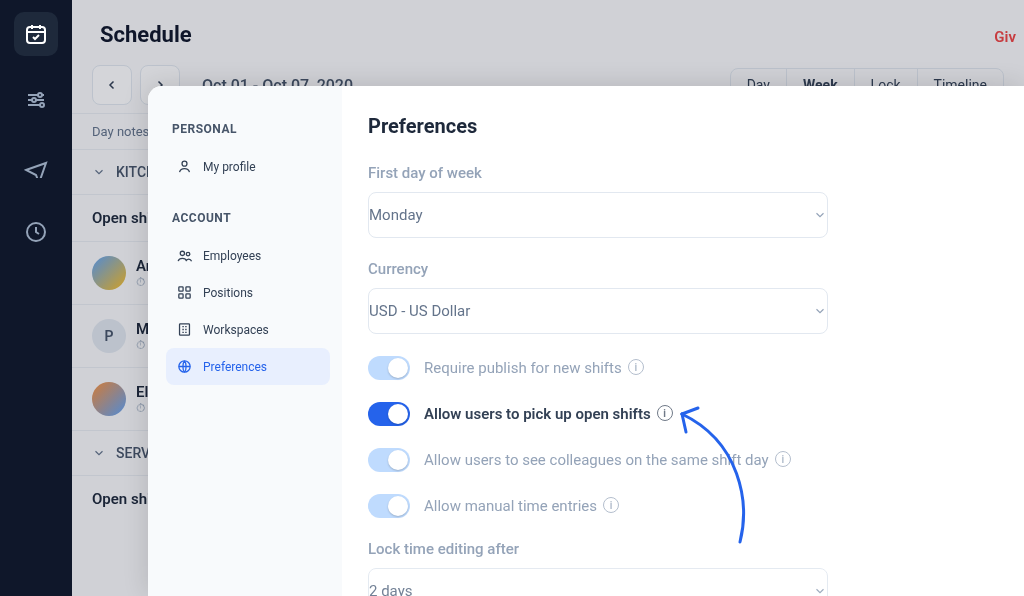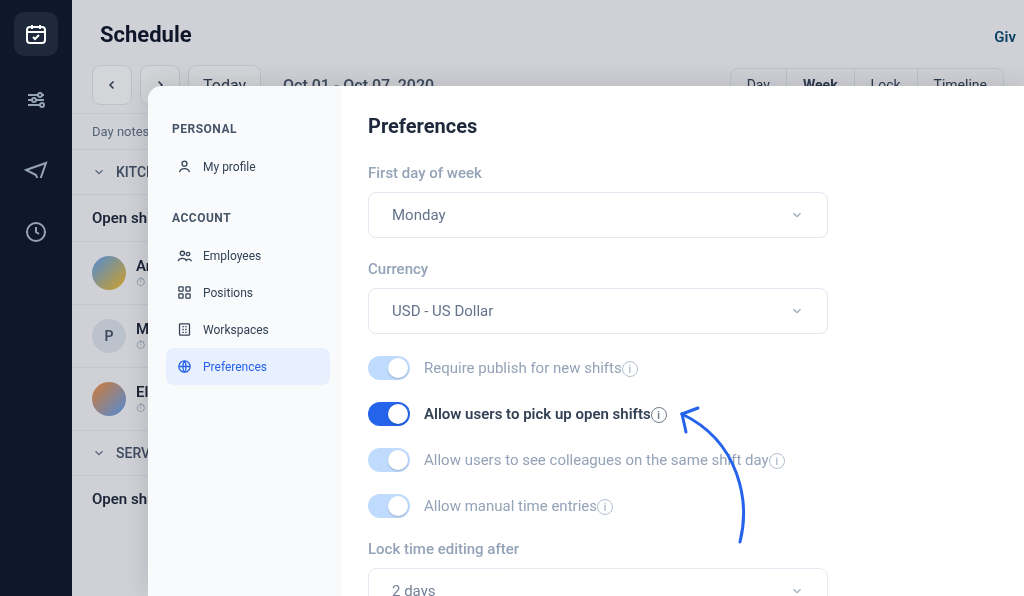--- a/index.html
+++ b/index.html
@@ -43,21 +43,21 @@
   }
   .bg-header {
     padding: 22px 28px 10px;
     font-size: 22px;
     font-weight: 700;
     color: #0f172a;
   }
   .bg-give {
     position: absolute;
     top: 28px; right: 0;
-    color: #0c4a6e;
+    color: #ef4444;
     font-weight: 600;
     font-size: 15px;
     padding-right: 8px;
   }
   .bg-toolbar {
     display: flex;
     align-items: center;
     padding: 8px 20px;
     gap: 8px;
   }
@@ -172,21 +172,21 @@
     color: #94a3b8;
     font-weight: 500;
     margin-bottom: 10px;
   }
   .select {
     width: 460px;
     height: 46px;
     border: 1px solid #e2e8f0;
     border-radius: 8px;
     display: flex; align-items: center; justify-content: space-between;
-    padding: 0 23px;
+    padding: 0 0;
     color: #64748b;
     font-size: 15px;
     margin-bottom: 22px;
     cursor: pointer;
   }
   .select .chev { color: #94a3b8; }
   .toggle-row {
     display: flex; align-items: center; gap: 14px;
     margin-bottom: 22px;
   }
@@ -201,21 +201,21 @@
     background: #fff;
     box-shadow: 0 1px 2px rgba(0,0,0,0.2);
   }
   .toggle.light-off { background: #bfdbfe; }
   .toggle.light-off .knob { right: 2px; left: auto; }
   .toggle.on { background: #2563eb; }
   .toggle.on .knob { right: 2px; }
   .toggle-label {
     font-size: 15px;
     color: #94a3b8;
-    display: flex; align-items: flex-end; 
+    display: flex; align-items: flex-start; gap: 6px;
   }
   .toggle-label.dark { color: #334155; font-weight: 600; }
   .info-icon {
     width: 16px; height: 16px; border: 1.5px solid currentColor;
     border-radius: 50%; display: inline-flex; align-items: center; justify-content: center;
     font-size: 10px; font-weight: 700;
     opacity: 0.7;
   }
   
   .arrow {
@@ -270,21 +270,20 @@
       <div class="bg-btn square">
         <svg width="12" height="12" viewBox="0 0 24 24" fill="none" stroke="#334155" stroke-width="3">
             <path d="M15 5l-7 7 7 7"></path>
           </svg>
       </div>
       <div class="bg-btn square">
         <svg width="12" height="12" viewBox="0 0 24 24" fill="none" stroke="#334155" stroke-width="3">
             <path d="M9 5l7 7-7 7"></path>
           </svg>
       </div>
-      <div class="bg-btn">Today</div>
       <div class="bg-btn" style="border:none;background:transparent;color:#475569;font-weight:500">Oct 01 - Oct 07, 2020</div>
       <div class="bg-tabs-right">
         <div class="seg">Day</div>
         <div class="seg active">Week</div>
         <div class="seg">Lock</div>
         <div class="seg">Timeline</div>
       </div>
     </div>
 
     <div class="bg-rowline"></div>

